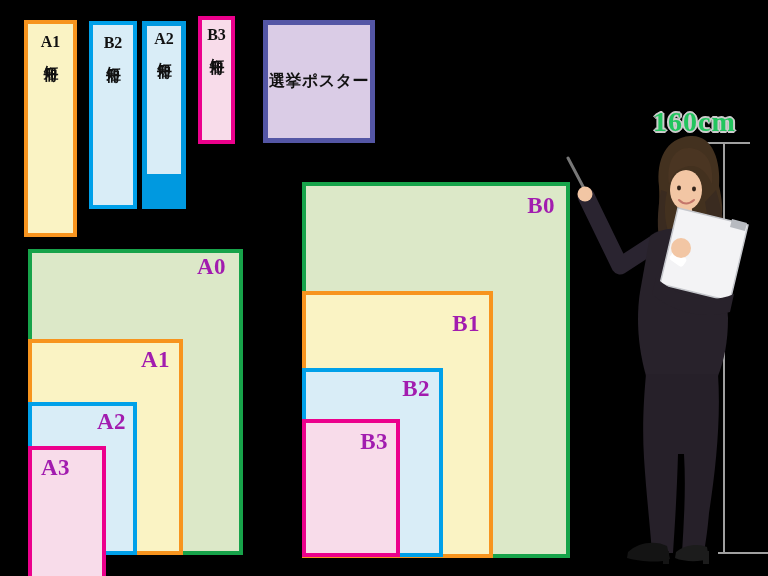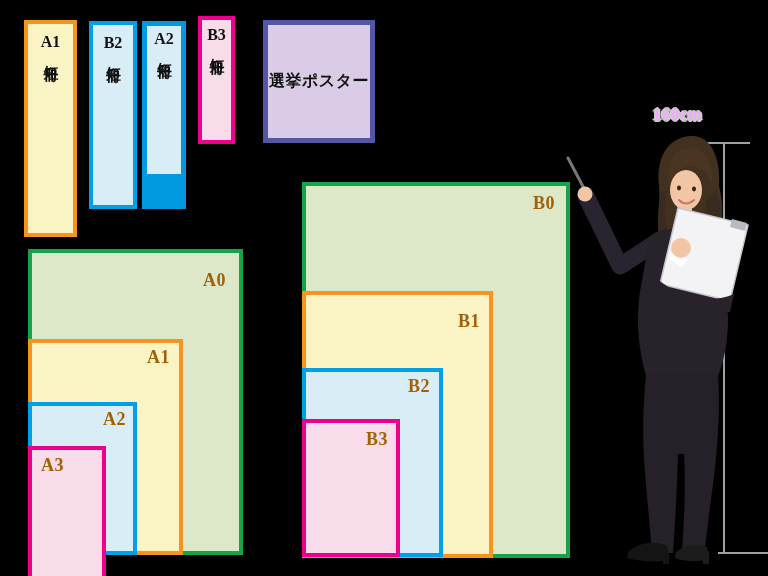--- a/index.html
+++ b/index.html
@@ -2,42 +2,42 @@
 <html><head>
 <meta charset="utf-8">
 <style>
   html,body{margin:0;padding:0;background:#000;}
   #canvas{
     position:relative;width:768px;height:576px;background:#000;overflow:hidden;
     font-family:Liberation Serif, serif;
   }
   .rect{position:absolute;box-sizing:border-box;}
   .series-label{
-    position:absolute;font-weight:bold;color:#a16207;
-    font-size:18px;line-height:1;letter-spacing:0.5px;
+    position:absolute;font-weight:bold;color:#a21caf;
+    font-size:23px;line-height:1;letter-spacing:0.5px;
   }
   .strip{position:absolute;box-sizing:border-box;text-align:center;}
   .strip-text{
     position:absolute;top:9px;left:0;right:0;z-index:3;
     display:flex;flex-direction:column;align-items:center;
     font-weight:bold;color:#111;
   }
   .strip-label{font-size:16px;line-height:1.15;}
   .strip-sub{
     writing-mode:vertical-rl;text-orientation:upright;
     font-size:15px;line-height:1.0;letter-spacing:2px;margin-top:2px;
   }
   .poster-box{
     position:absolute;box-sizing:border-box;
     display:flex;align-items:center;justify-content:center;margin-left:20px;
   }
   .poster-label{font-weight:bold;color:#111;font-size:16px;letter-spacing:0.5px;}
   .measure-line{position:absolute;z-index:1;}
   .height-label{
-    position:absolute;z-index:4;font-weight:bold;font-size:16px;color:#f0abfc;
+    position:absolute;z-index:4;font-weight:bold;font-size:28px;color:#22c55e;
     letter-spacing:1px;
     text-shadow:-2px 0 0 #cdcdcd,2px 0 0 #cdcdcd,0 -2px 0 #cdcdcd,0 2px 0 #cdcdcd,
       -1px -1px 0 #bbb,1px 1px 0 #bbb,-1px 1px 0 #bbb,1px -1px 0 #bbb;
   }
   #woman{position:absolute;left:566px;top:128px;width:202px;height:440px;z-index:2;}
 </style>
 </head>
 <body>
 
 <div id="canvas">
@@ -69,21 +69,21 @@
       <span class="strip-label">B3</span>
       <span class="strip-sub">短冊</span>
     </div>
   </div>
 
   <div class="poster-box" style="left:243px;top:20px;width:112px;height:123px;background:#DACCE6;border:5px solid #5456A5;position:absolute;">
     <span class="poster-label">選挙ポスター</span>
   </div>
 
   <div class="rect" style="left:28px;top:249px;width:215px;height:306px;background:#DCE8C8;border:4px solid #17A34A;">
-    <span class="series-label" style="top:18px;right:13px;">A0</span>
+    <span class="series-label" style="top:2px;right:13px;">A0</span>
   </div>
   <div class="rect" style="left:28px;top:339px;width:155px;height:216px;background:#FAF3C4;border:4px solid #F7941E;">
     <span class="series-label" style="top:5px;right:9px;">A1</span>
   </div>
   <div class="rect" style="left:28px;top:402px;width:109px;height:153px;background:#D9EDF7;border:4px solid #00A0E9;">
     <span class="series-label" style="top:4px;right:7px;">A2</span>
   </div>
   <div class="rect" style="left:28px;top:446px;width:78px;height:137px;background:#F8DCEA;border:4px solid #EC008C;">
     <span class="series-label" style="top:6px;left:9px;">A3</span>
   </div>

